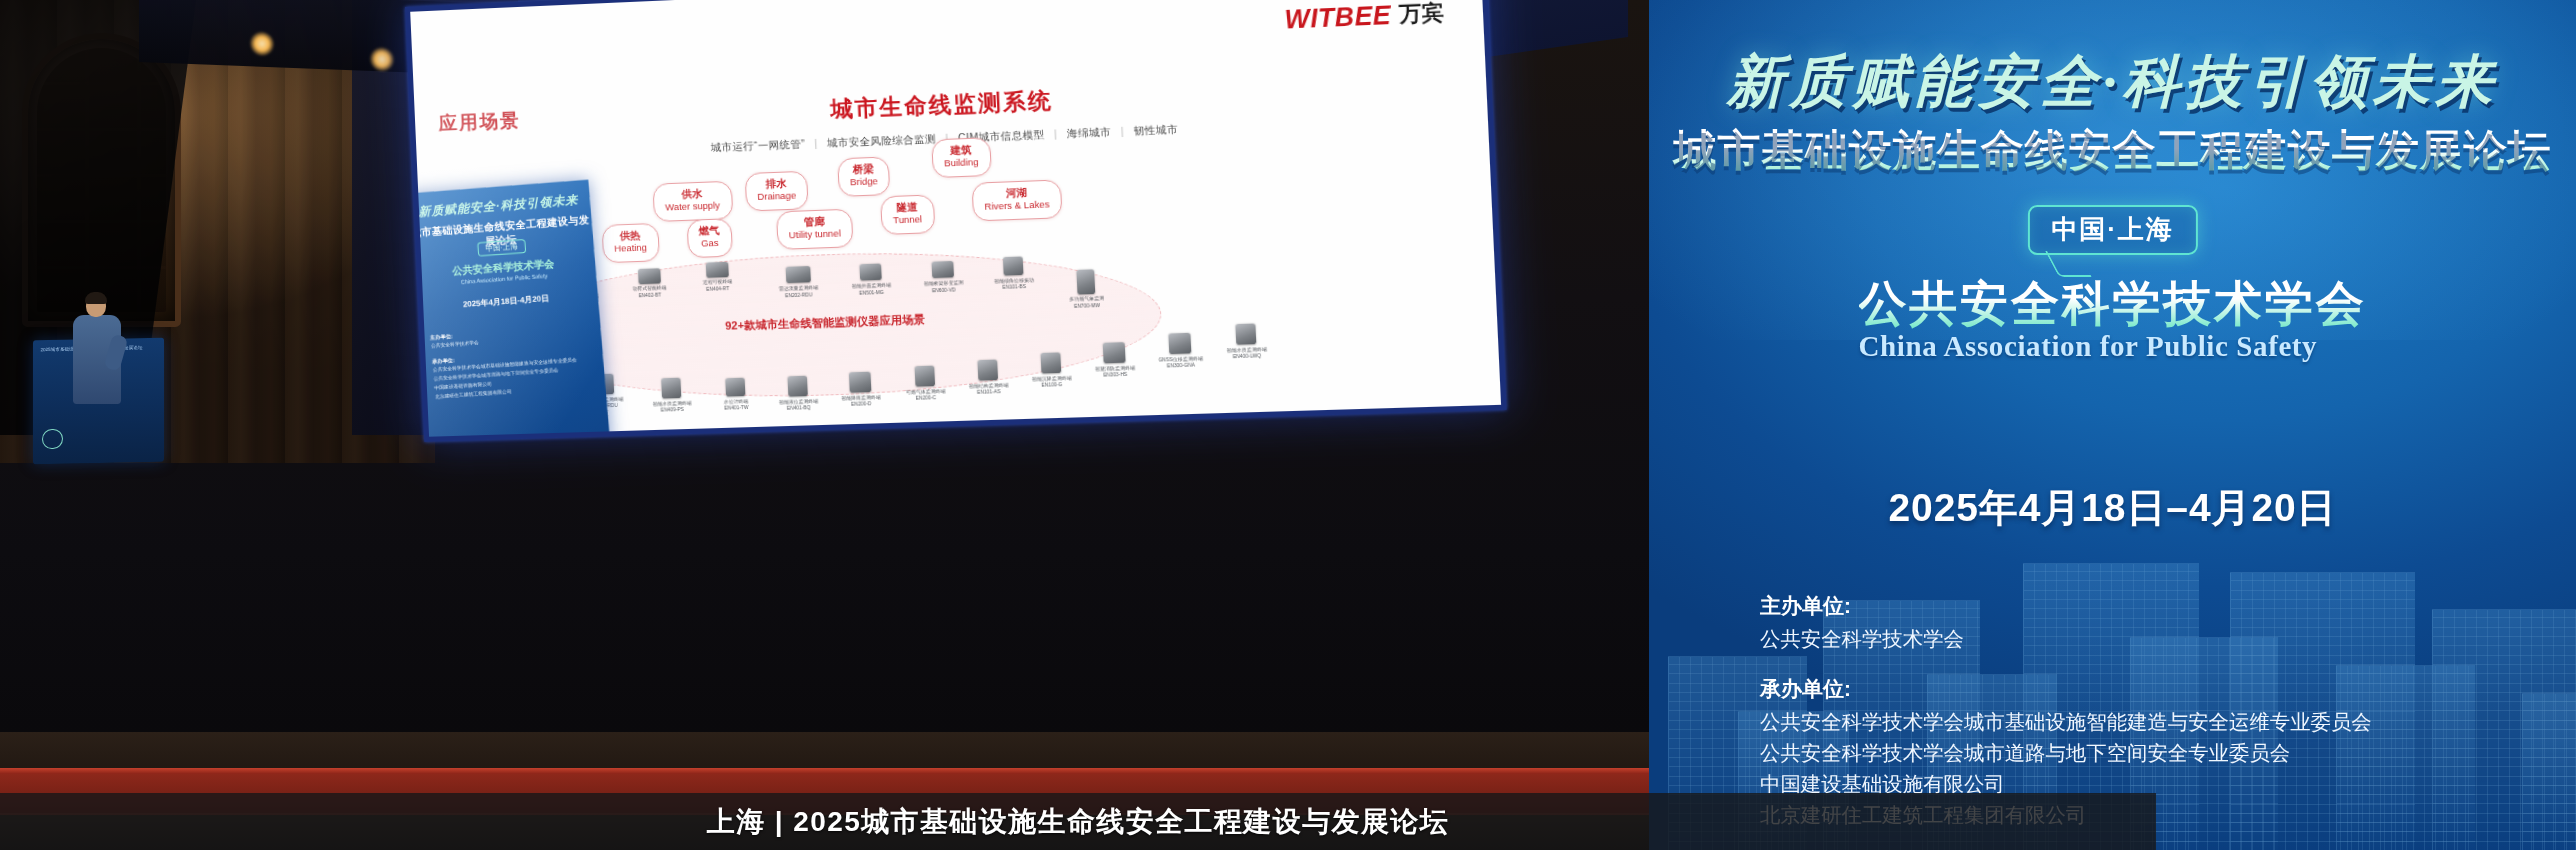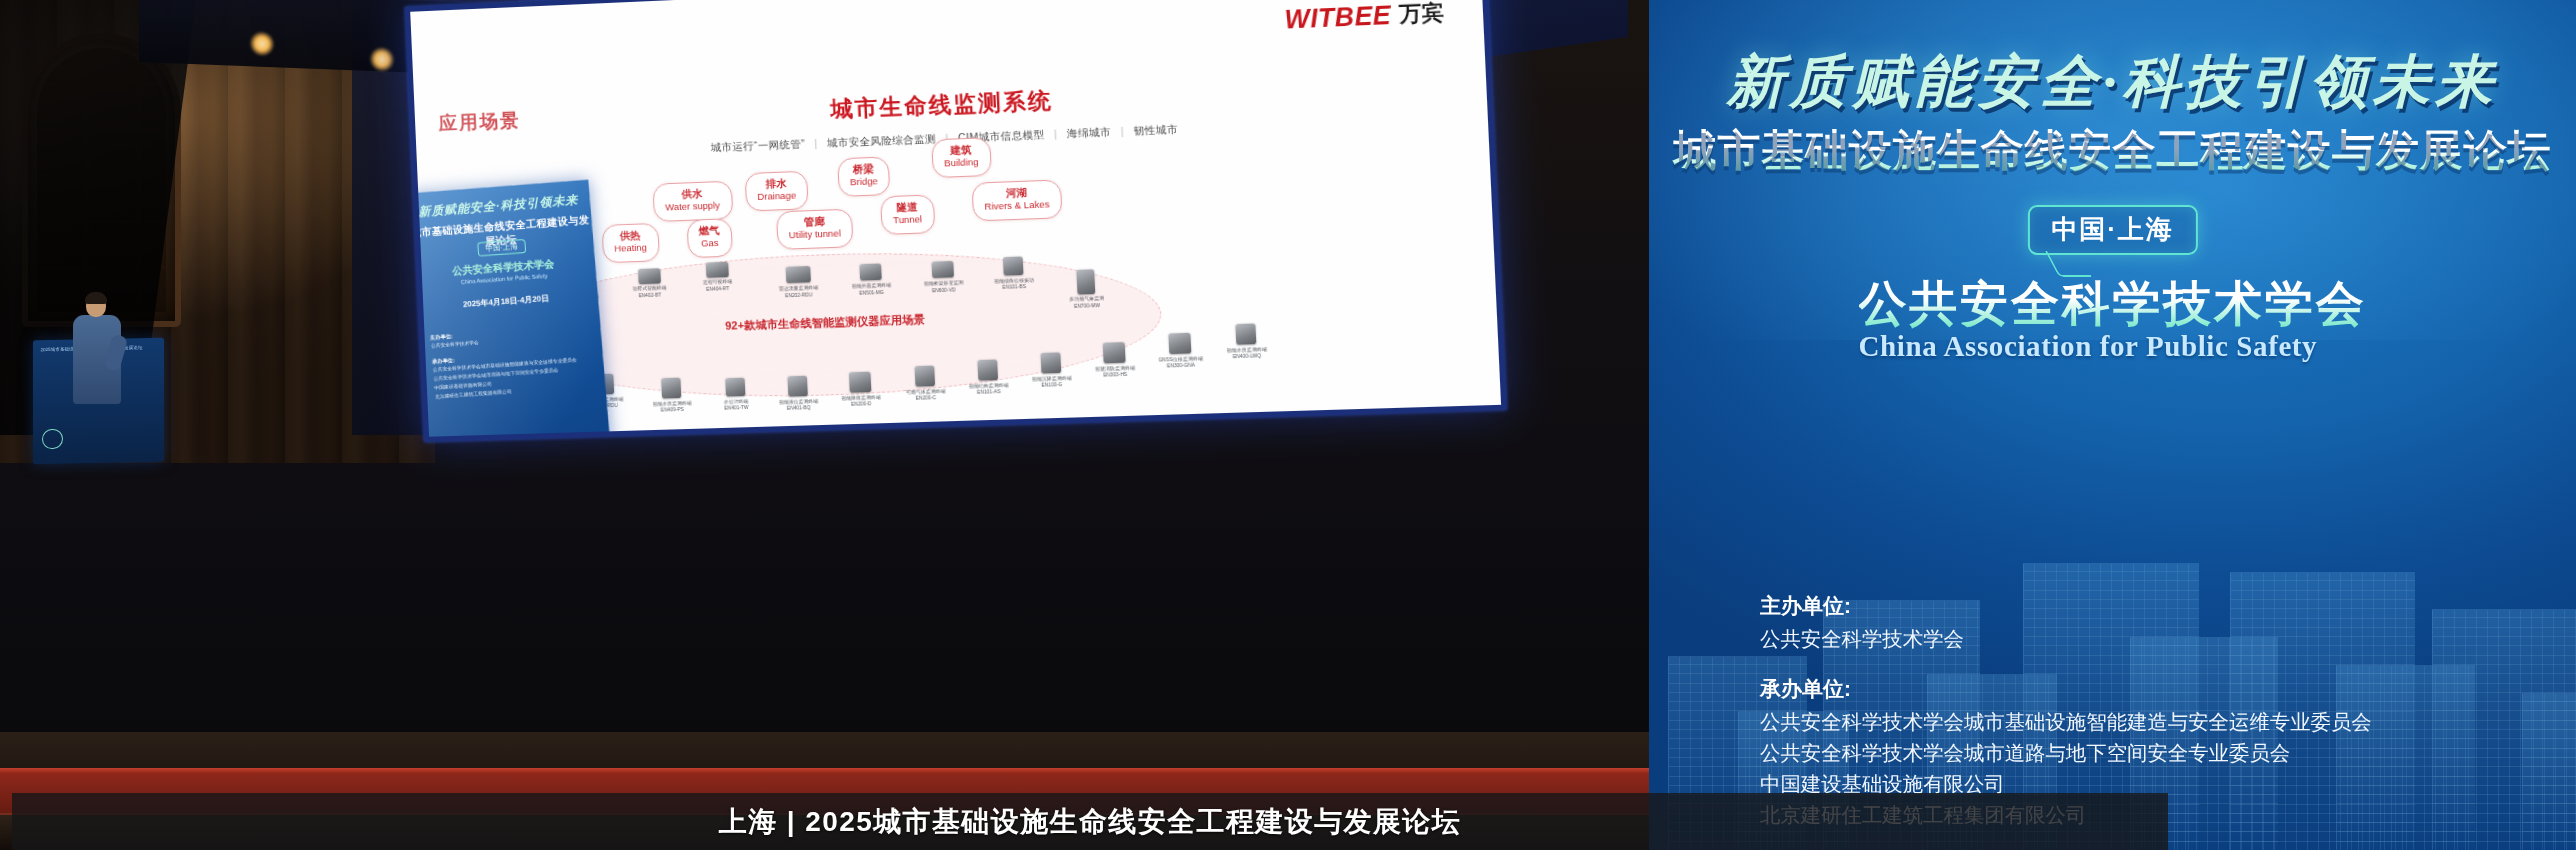--- a/index.html
+++ b/index.html
@@ -355,21 +355,21 @@
     position:absolute; left:0; bottom:76px; width:1649px; height:5.6px;
     background:linear-gradient(180deg,#c4402c,#8b2418);
   }
   .floor-reflect{
     position:absolute; left:0; bottom:0; width:1649px; height:37px;
     background:linear-gradient(180deg, rgba(255,200,140,.10), rgba(0,0,0,0));
   }
 
   
   .caption-bar{
-    position:absolute; left:12px; bottom:0; width:2156px; height:57px;
+    position:absolute; left:0; bottom:0; width:2156px; height:57px;
     background:rgba(22,22,24,.80);
     display:flex; align-items:center; justify-content:center;
   }
   .caption-text{
     font-size:28px; font-weight:700; color:#ffffff; letter-spacing:1.4px;
     text-shadow:0 0.9px 2.8px rgba(0,0,0,.8);
   }
 </style>
 </head>
 <body>
@@ -627,20 +627,21 @@
   <div class="bn-title2">城市基础设施生命线安全工程建设与发展论坛</div>
   <div class="bn-badge">中国·上海</div>
 
   <div class="bn-assoc">
     <div class="assoc-text">
       <div class="cn">公共安全科学技术学会</div>
       <div class="en">China Association for Public Safety</div>
     </div>
   </div>
 
+  <div class="bn-date">2025年4月18日–4月20日</div>
 
   <div class="bn-orgs">
     <div class="lbl">主办单位:</div>
     <div class="item">公共安全科学技术学会</div>
     <div class="gap"></div>
     <div class="lbl">承办单位:</div>
     <div id="org-list">
         <div class="item">公共安全科学技术学会城市基础设施智能建造与安全运维专业委员会</div>
         <div class="item">公共安全科学技术学会城市道路与地下空间安全专业委员会</div>
         <div class="item">中国建设基础设施有限公司</div>

